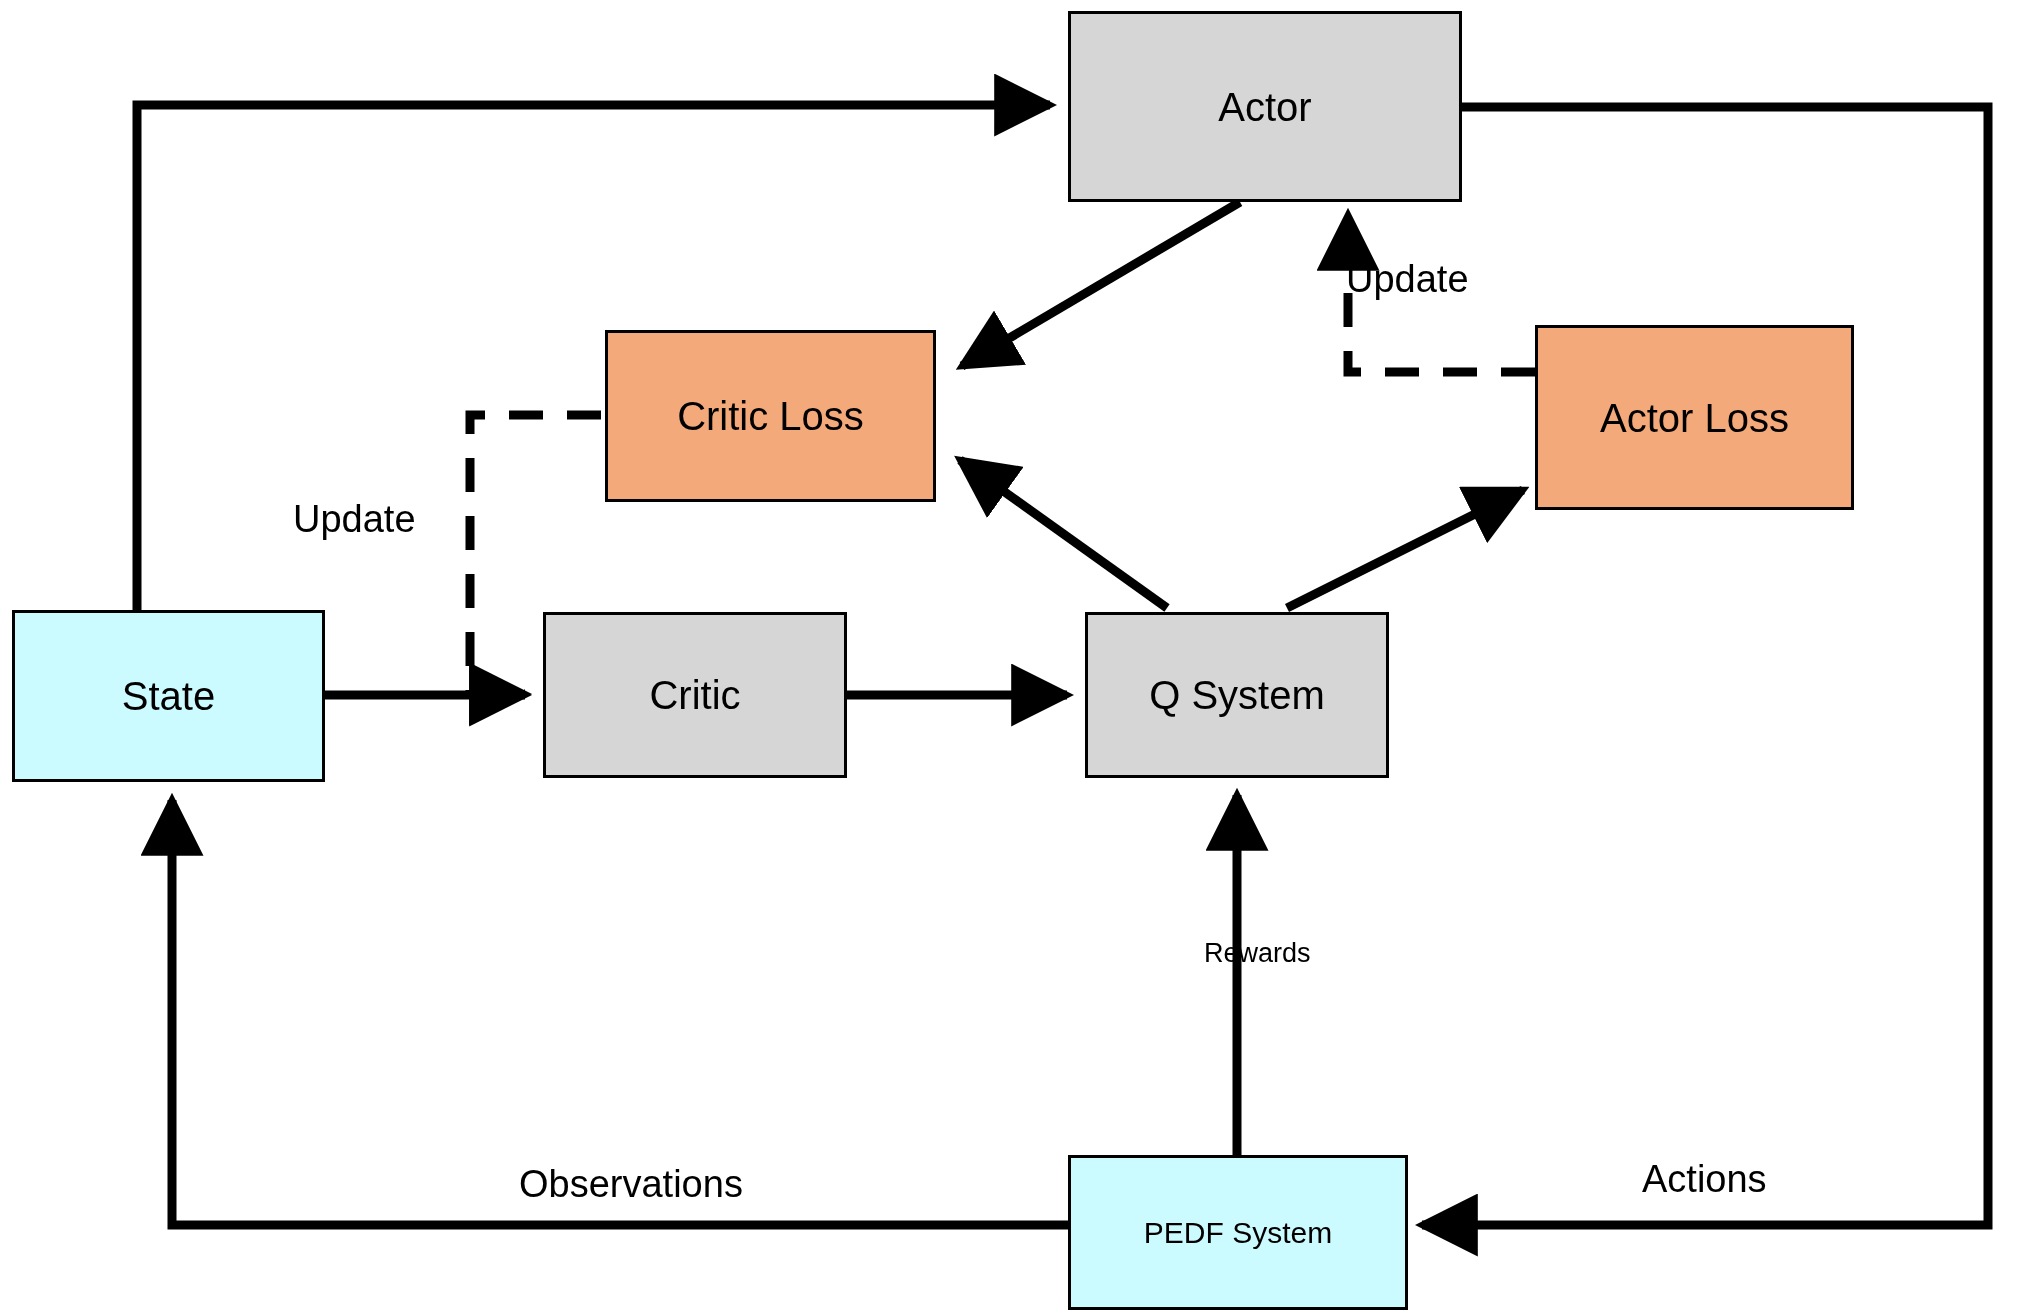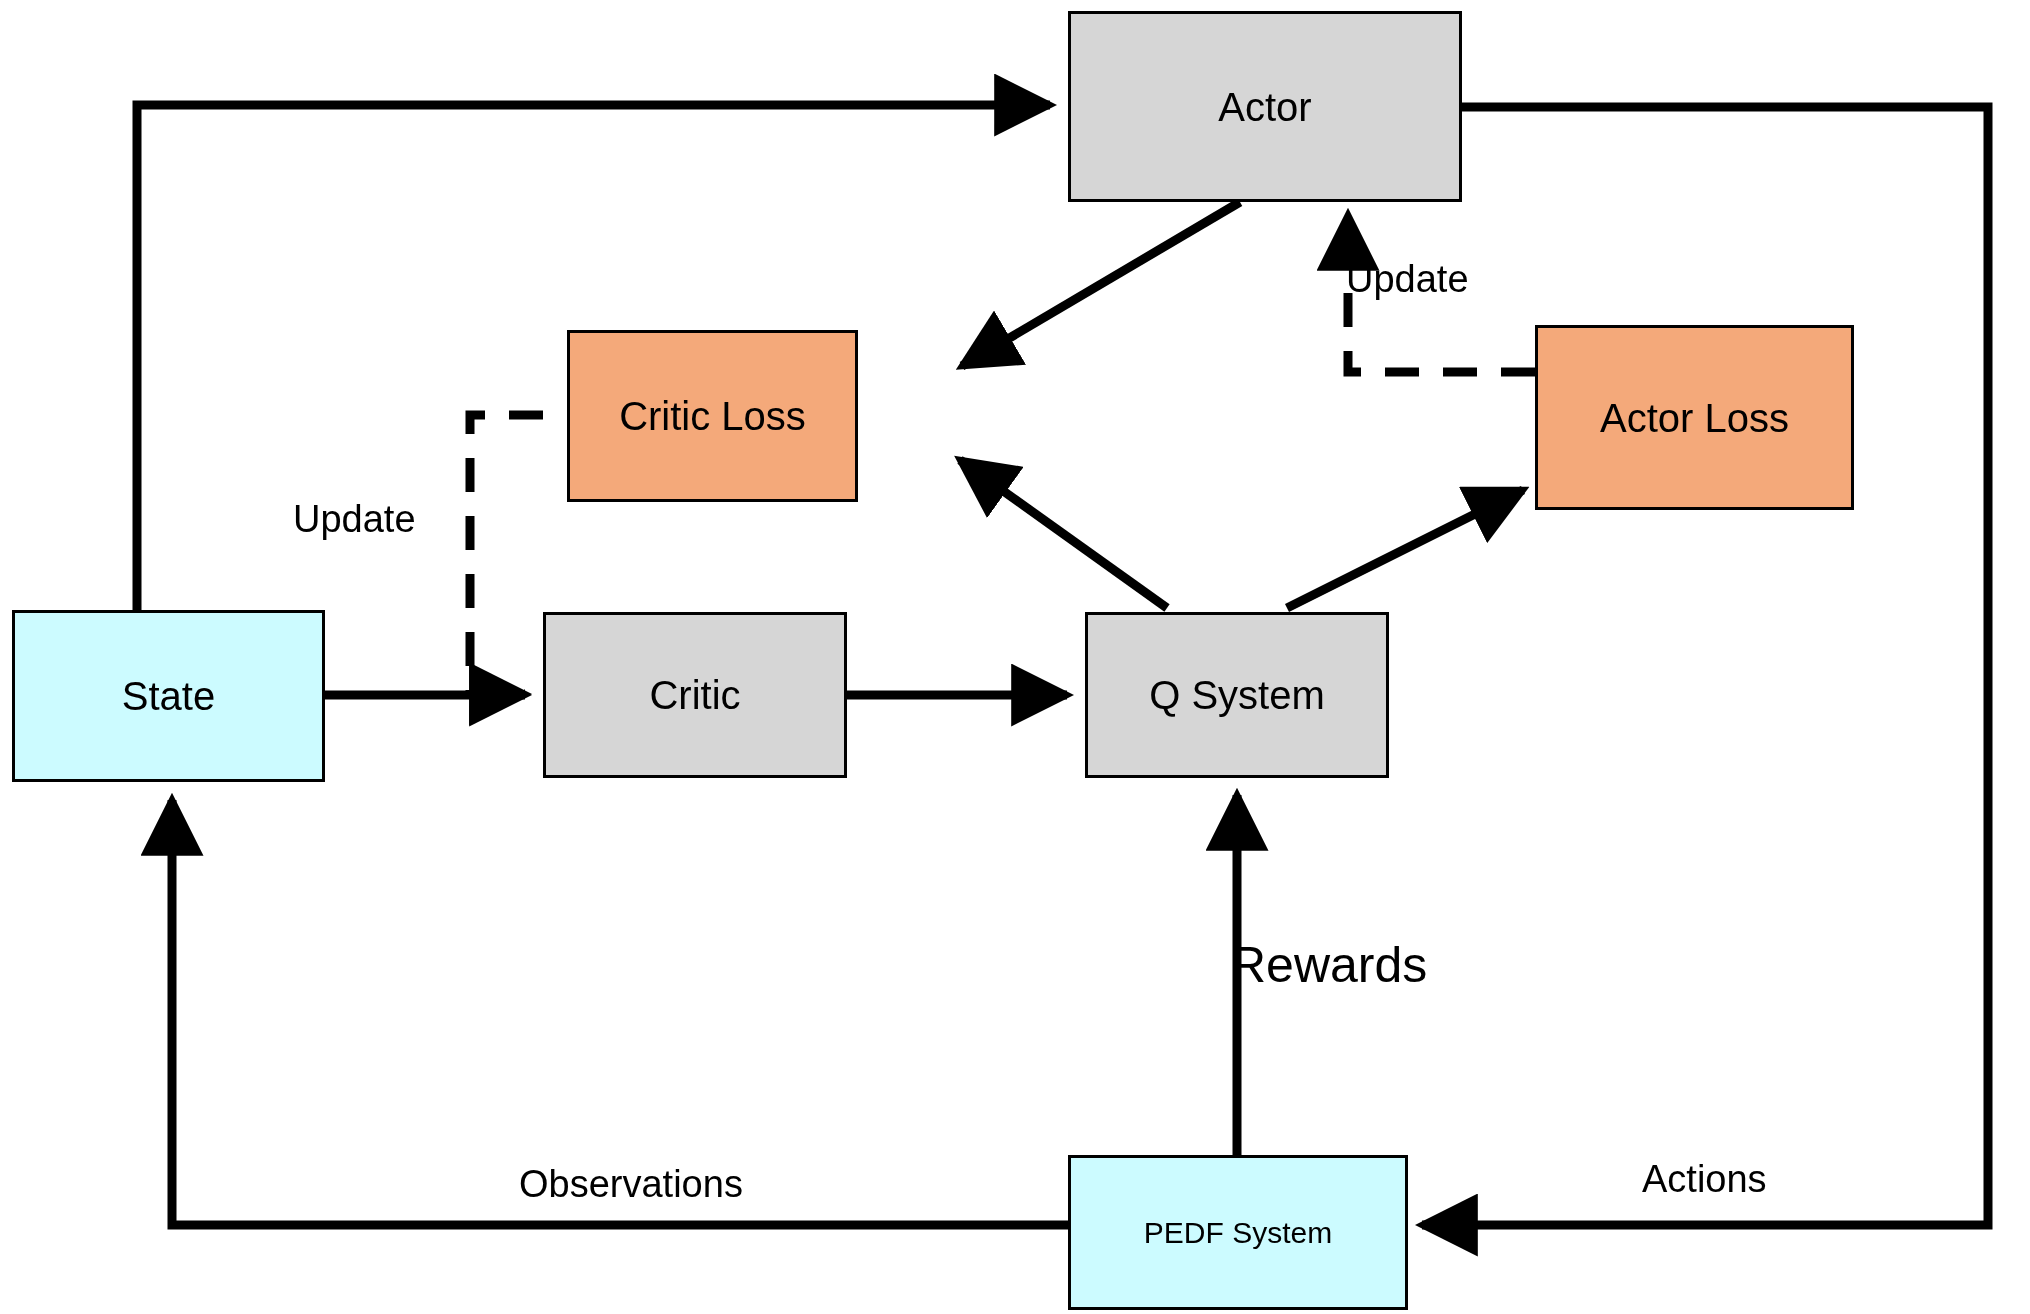--- a/index.html
+++ b/index.html
@@ -103,21 +103,21 @@
 
     <g>
       <path d="M 1535 372 L 1348 372 L 1348 215" fill="none" stroke="#000000" stroke-width="9" stroke-dasharray="34 24" marker-end="url(#arrowhead-dash)"></path>
     </g>
   </svg>
 
   <div class="node-box" style="left:1068px; top:11px; width:394px; height:191px; background:#d6d6d6; font-size:40px;">
     <span class="node-label">Actor</span>
   </div>
 
-  <div class="node-box" style="left:567px; top:330px; width:291px; height:172px; background:#f4a97a; font-size:40px;">
+  <div class="node-box" style="left:605px; top:330px; width:331px; height:172px; background:#f4a97a; font-size:40px;">
     <span class="node-label">Critic Loss</span>
   </div>
 
   <div class="node-box" style="left:1535px; top:325px; width:319px; height:185px; background:#f4a97a; font-size:40px;">
     <span class="node-label">Actor Loss</span>
   </div>
 
   <div class="node-box" style="left:12px; top:610px; width:313px; height:172px; background:#ccfbff; font-size:40px;">
     <span class="node-label">State</span>
   </div>
@@ -131,19 +131,19 @@
   </div>
 
   <div class="node-box" style="left:1068px; top:1155px; width:340px; height:155px; background:#ccfbff; font-size:30px;">
     <span class="node-label">PEDF System</span>
   </div>
 
   <div class="edge-label" style="left:293px; top:500px; font-size:38px;">Update</div>
 
   <div class="edge-label" style="left:1346px; top:260px; font-size:38px;">Update</div>
 
-  <div class="edge-label" style="left:1230px; top:940px; font-size:50px;">Rewards</div>
+  <div class="edge-label" style="left:1204px; top:940px; font-size:27px;">Rewards</div>
 
   <div class="edge-label" style="left:519px; top:1165px; font-size:38px;text-align:center;">Observations</div>
 
   <div class="edge-label" style="left:1642px; top:1160px; font-size:38px;">Actions</div>
 
 </div>
 
 </body></html>

